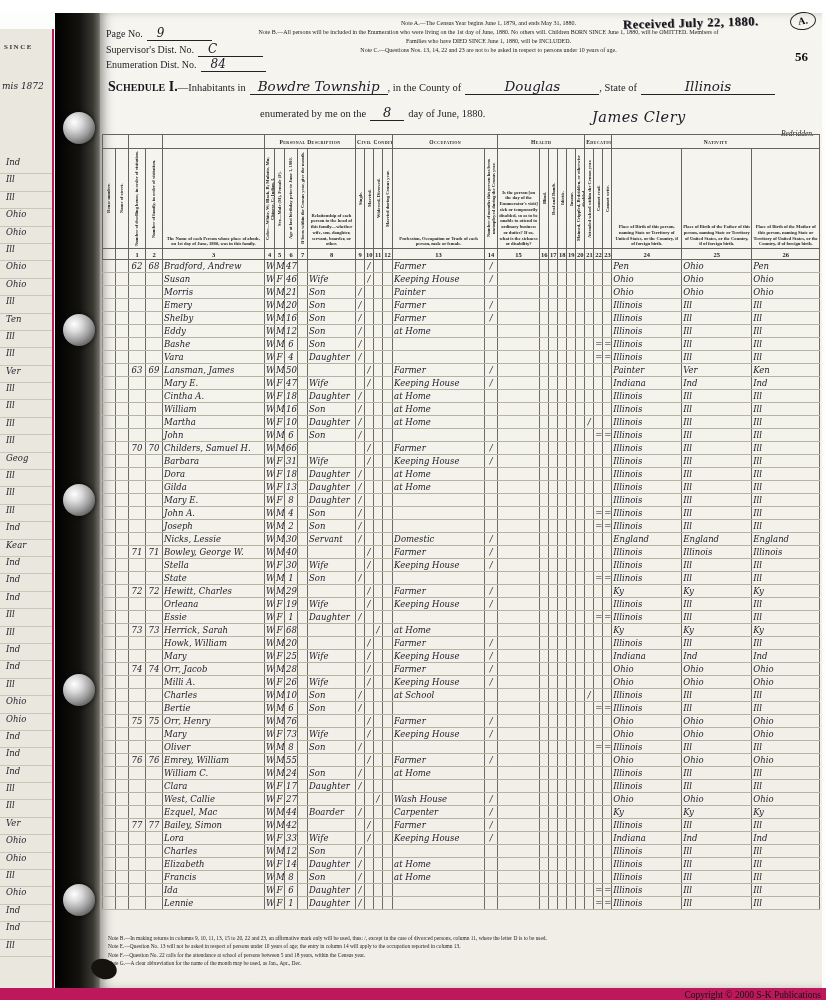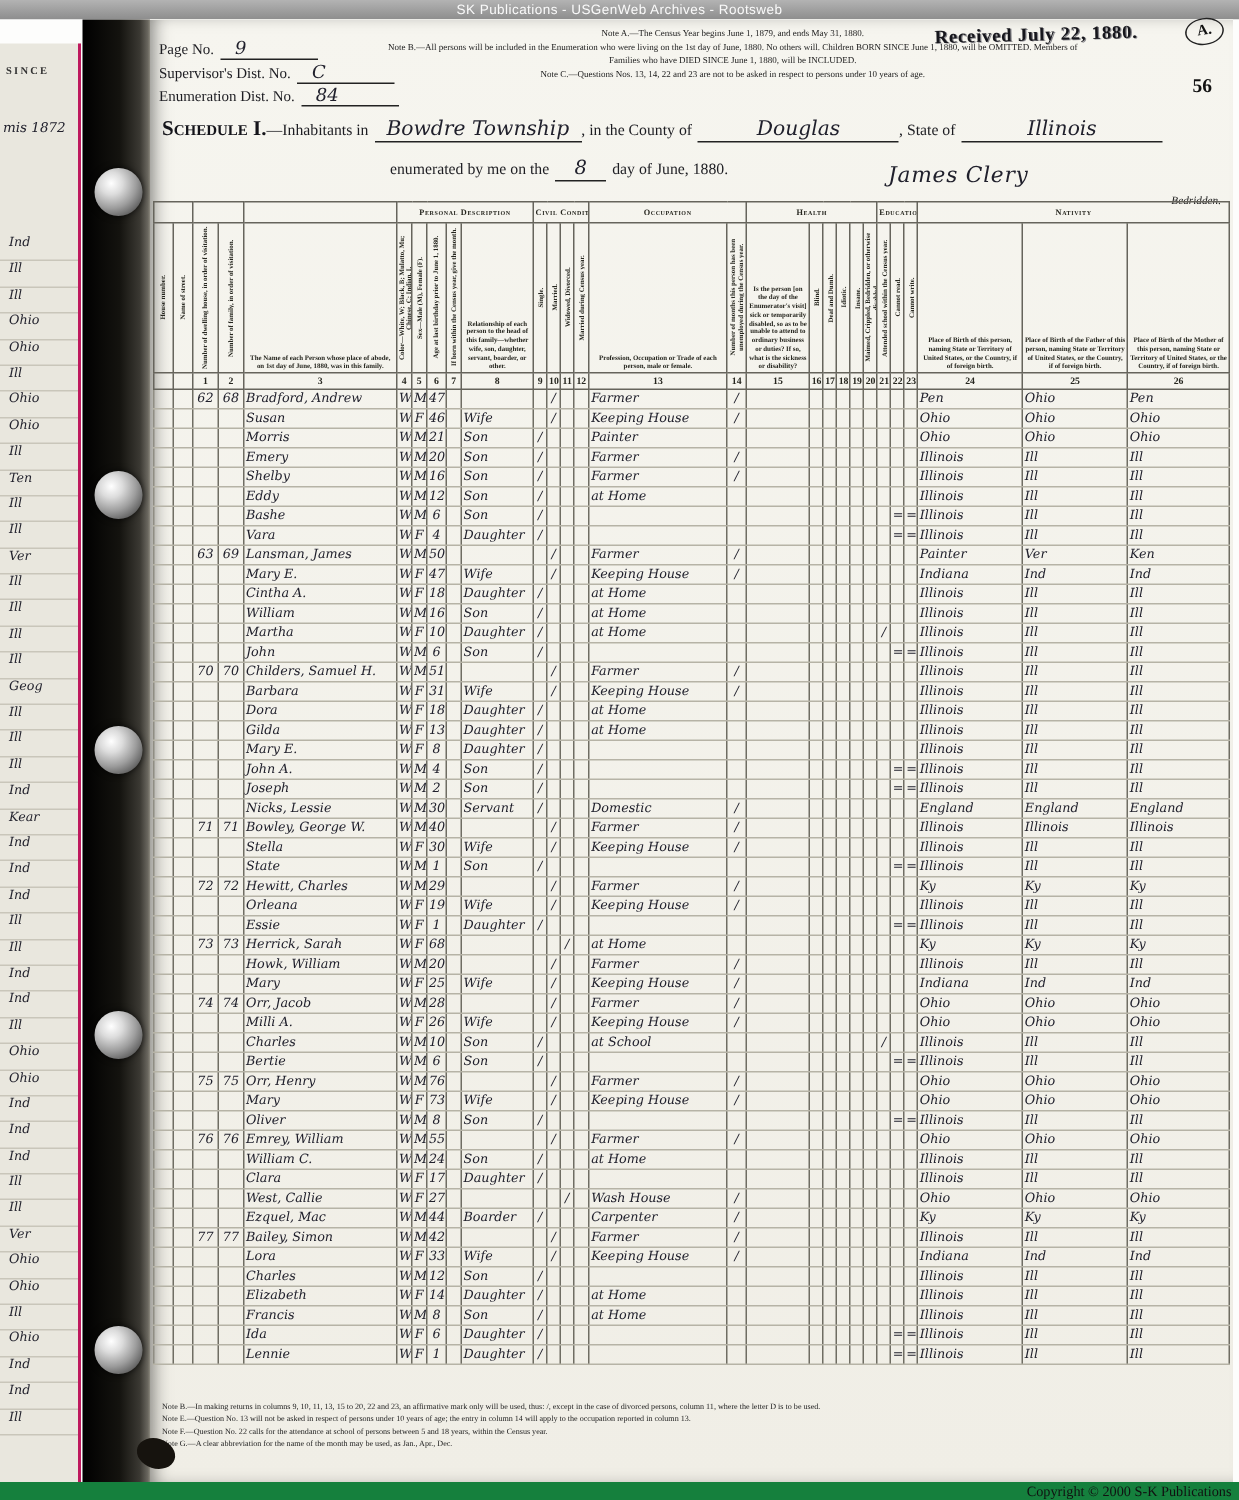--- a/index.html
+++ b/index.html
@@ -44,30 +44,27 @@
   .flat{display:block;font-size:4.6px;line-height:1.25;text-align:center;padding:0 1px;white-space:normal;}
   .rot{display:block;margin:0 auto;writing-mode:vertical-rl;transform:rotate(180deg);font-size:4.6px;line-height:1.1;height:97px;overflow:hidden;white-space:normal;}
   tr.num th{height:11px;font-size:6.5px;font-weight:bold;text-align:center;}
   #census-table tbody td{height:12.4px;padding:0 1px;font:italic 8.5px/12px "DejaVu Serif",serif;color:#20202c;overflow:hidden;white-space:nowrap;border-right:1px solid #6f6d63;border-bottom:1px solid #b6b3a6;}
   td.lf{text-align:left;padding-left:3px;}
   td.ct{text-align:center;}
   td.nm{font-size:9px;}
   .foot-notes{position:absolute;left:8px;right:34px;top:921px;}
   .foot-notes div{font-size:5.4px;line-height:1.55;color:#222;}
   .blot{position:absolute;left:-9px;top:946px;width:26px;height:20px;background:#16130e;border-radius:50%;transform:rotate(18deg);}
-  .bottom-strip{position:absolute;bottom:0;left:0;right:0;height:12px;background:#15803d;z-index:8;padding-left:36px;}
+  .bottom-strip{position:absolute;bottom:0;left:0;right:0;height:12px;background:#be185d;z-index:8;padding-left:36px;}
   .copyright{position:absolute;right:5px;bottom:0;font-size:9.5px;color:#111;font-family:"Liberation Serif",serif;}
 </style>
 </head>
 <body>
 
 <div class="stage">
-  <div class="topbar">
-    <span>SK Publications - USGenWeb Archives - Rootsweb</span>
-  </div>
 
   <div class="scan">
     <div class="edge-page">
       <div class="edge-since">SINCE</div>
       <div class="edge-script hw">mis 1872</div>
       <div class="edge-entries" id="edge-entries">
           <div class="ee">Ind</div>
           <div class="ee">Ill</div>
           <div class="ee">Ill</div>
           <div class="ee">Ohio</div>
@@ -742,21 +739,21 @@
               <td class="hw lf">Ill</td>
             </tr>
             <tr>
               <td class="hw ct"></td>
               <td class="hw ct"></td>
               <td class="hw ct">70</td>
               <td class="hw ct">70</td>
               <td class="hw lf nm">Childers, Samuel H.</td>
               <td class="hw ct">W</td>
               <td class="hw ct">M</td>
-              <td class="hw ct">51</td>
+              <td class="hw ct">66</td>
               <td class="hw ct"></td>
               <td class="hw lf"></td>
               <td class="hw ct"></td>
               <td class="hw ct">/</td>
               <td class="hw ct"></td>
               <td class="hw ct"></td>
               <td class="hw lf">Farmer</td>
               <td class="hw ct">/</td>
               <td class="hw ct"></td>
               <td class="hw ct"></td>

